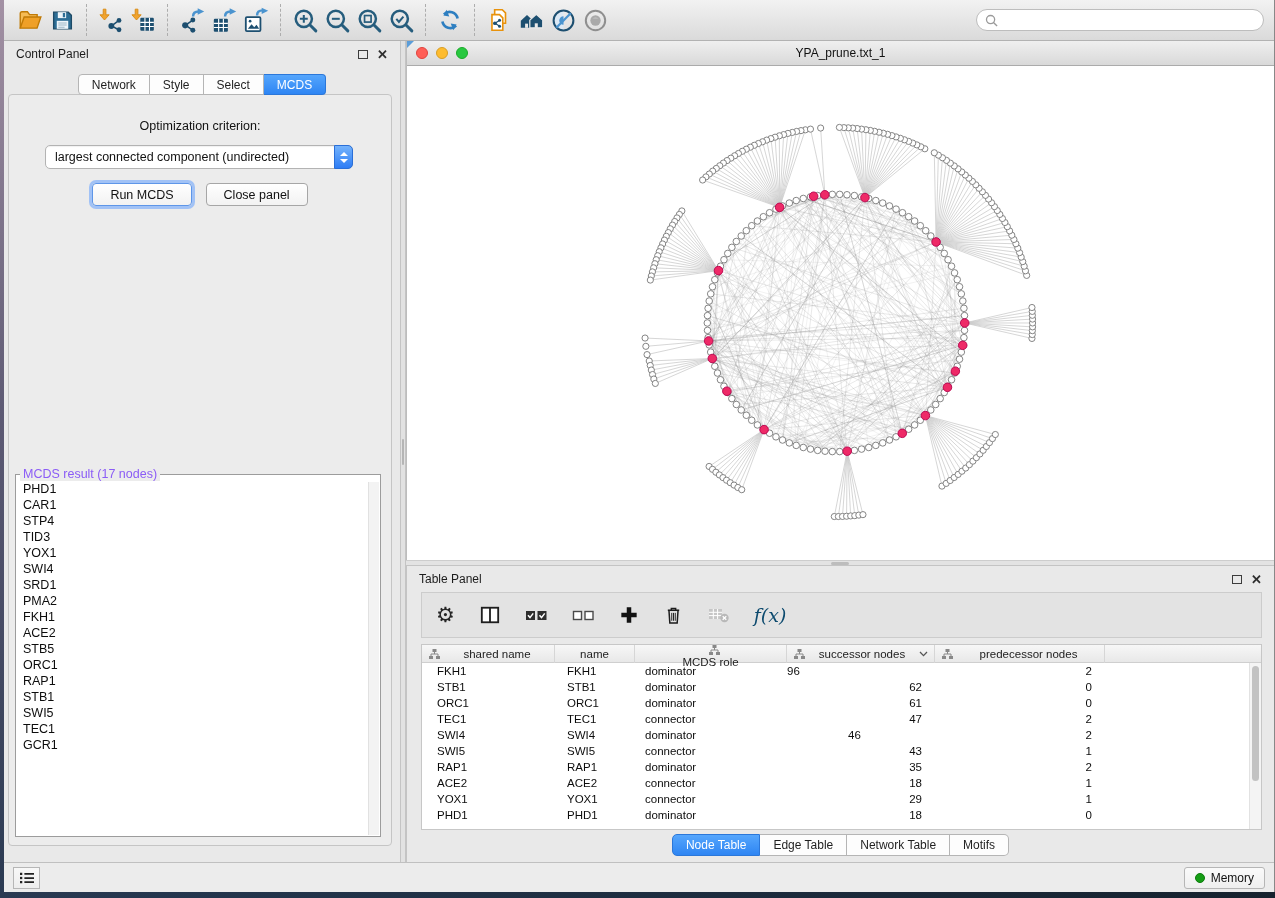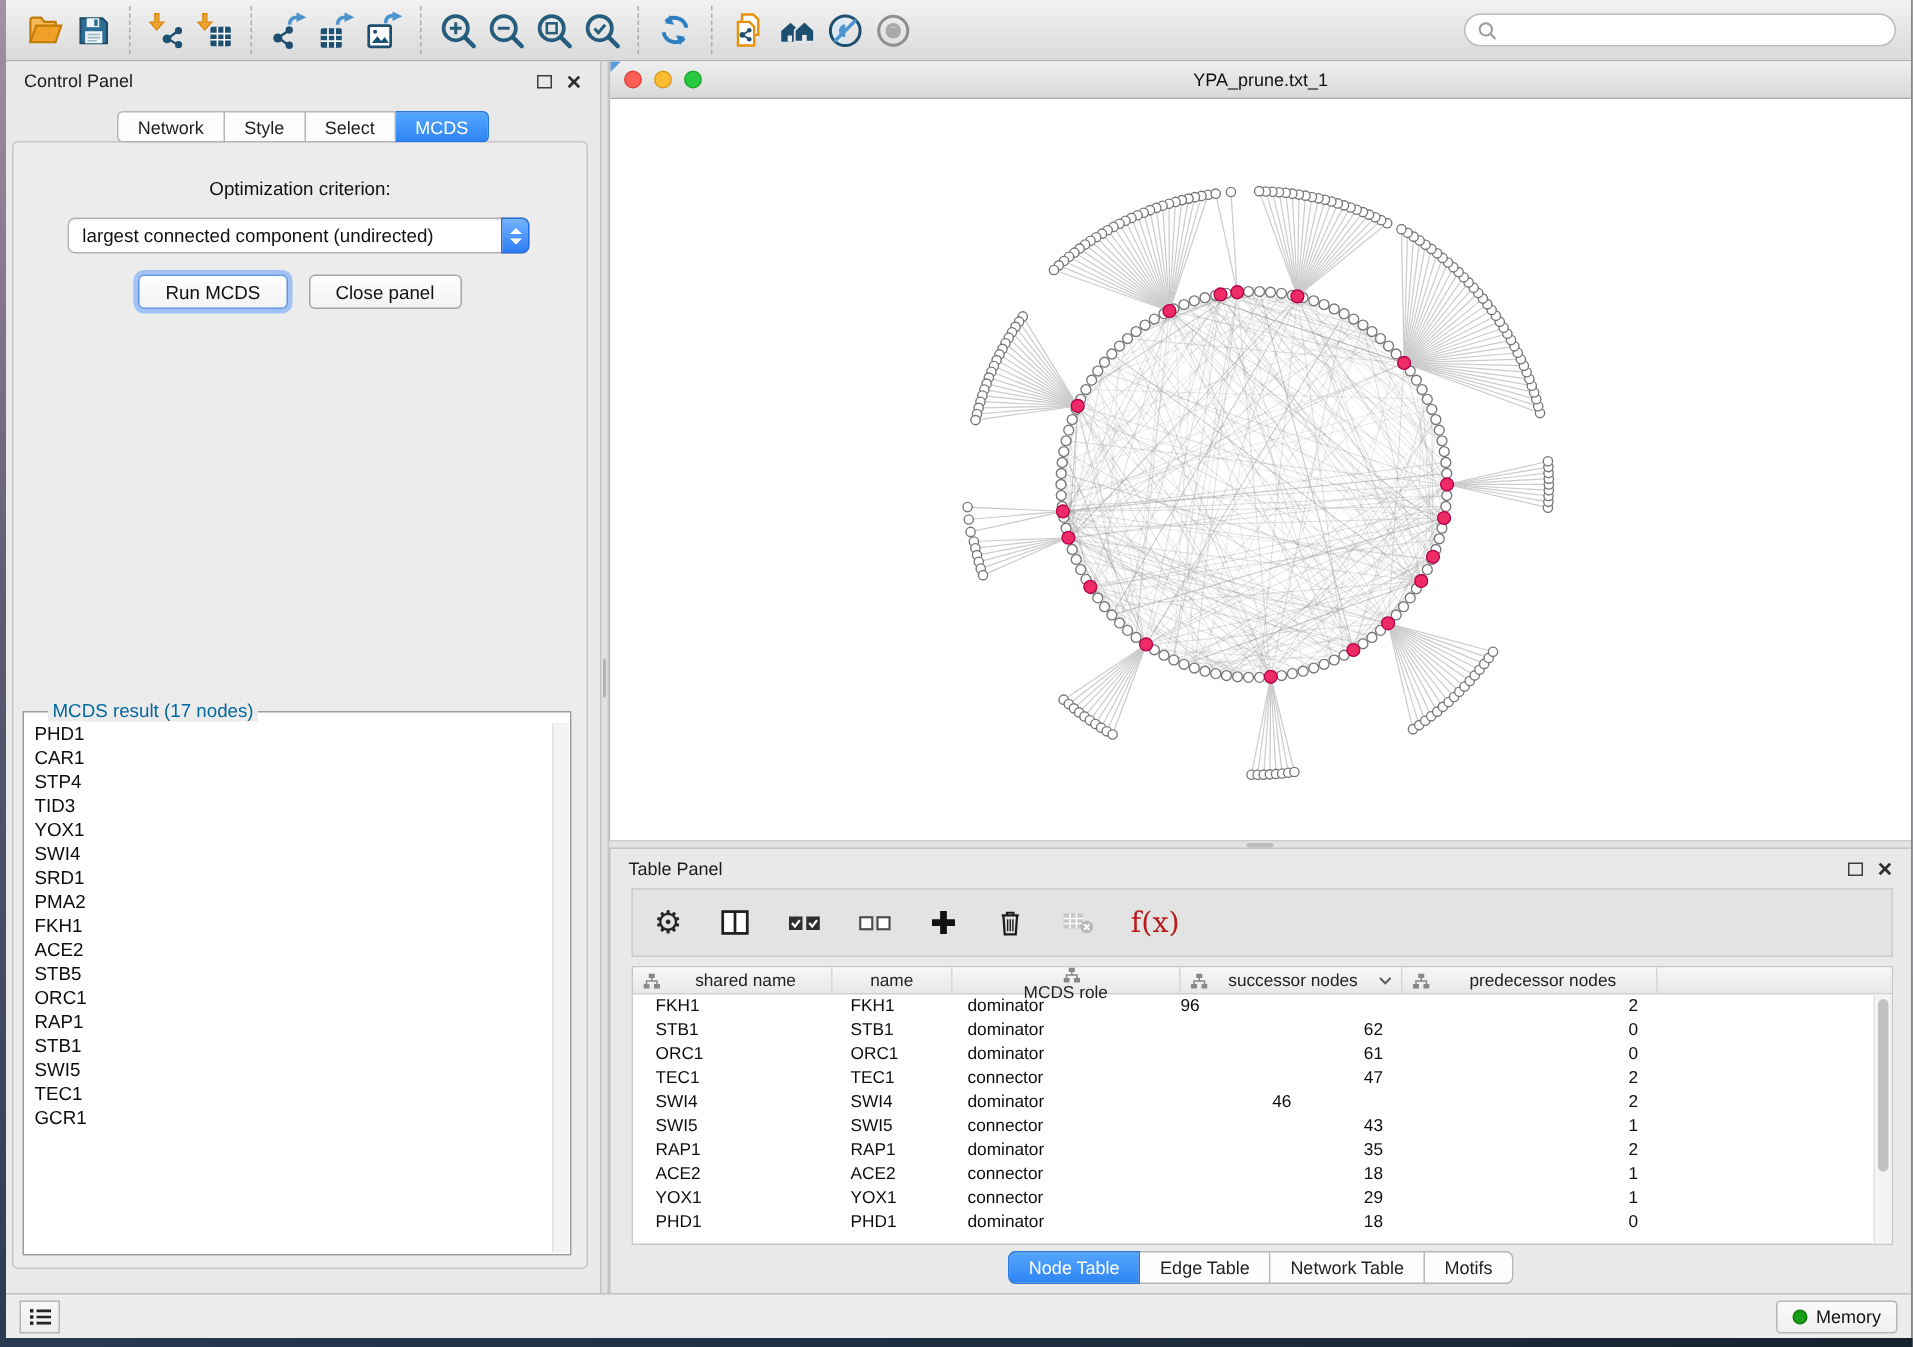--- a/index.html
+++ b/index.html
@@ -35,21 +35,21 @@
   .select .val{flex:1;text-align:center;font-size:12.5px;color:#111;}
   .stepper{width:19px;height:24px;margin:-1px -1px -1px 0;border-radius:0 5px 5px 0;background:linear-gradient(#74b3fc,#2e7df5);
     display:flex;flex-direction:column;align-items:center;justify-content:center;gap:3px;border:1px solid #2a6fd8;}
   .chev-up{width:0;height:0;border-left:4px solid transparent;border-right:4px solid transparent;border-bottom:4px solid #fff;}
   .chev-dn{width:0;height:0;border-left:4px solid transparent;border-right:4px solid transparent;border-top:4px solid #fff;}
   .btn-row{position:absolute;top:88px;left:0;right:0;display:flex;justify-content:center;gap:14px;}
   .btn{height:23px;padding:0 17px;background:linear-gradient(#ffffff,#f2f2f2);font-size:12.5px;color:#111;
     border:1px solid #a6a6a6;border-radius:4px;display:flex;align-items:center;}
   .btn.focused{box-shadow:0 0 0 3px rgba(100,160,255,.55);border-color:#5e96e8;}
   #mcds-fieldset{position:absolute;left:6px;right:10px;top:372px;bottom:8px;border:1px solid #9c9c9c;background:#fff;margin:0;padding:0;}
-  #mcds-fieldset legend{font-size:12.5px;color:#0369a1;margin-left:16px;padding:0 3px;background:#ececec;}
+  #mcds-fieldset legend{font-size:12.5px;color:#8b5cf6;margin-left:4px;padding:0 3px;background:#ececec;}
   #mcds-list{position:absolute;left:1px;right:13px;top:0;bottom:1px;overflow:hidden;}
   .mcds-item{font-size:12.5px;line-height:16px;padding-left:6px;color:#0d0d0d;}
   .mcds-scroll{position:absolute;top:1px;bottom:1px;right:1px;width:11px;background:#f3f3f3;border-left:1px solid #e1e1e1;}
 
   
   #v-splitter{position:absolute;left:396px;width:6px;top:41px;bottom:30px;background:#e2e2e2;
     border-left:1px solid #c4c4c4;border-right:1px solid #c4c4c4;}
   #v-splitter .knob{position:absolute;top:398px;left:1px;width:2px;height:26px;background:#b5b5b5;border-radius:2px;}
   #h-splitter{position:absolute;left:402px;right:0;top:560px;height:6px;background:#e3e3e3;
     border-top:1px solid #cdcdcd;border-bottom:1px solid #c4c4c4;}
@@ -68,21 +68,21 @@
   .net-title{position:absolute;left:0;right:0;text-align:center;font-size:12px;color:#111;}
   #net-canvas{position:absolute;left:0;right:0;top:25px;bottom:0;background:#fff;}
   #net-svg{display:block;width:100%;height:100%;}
 
   
   #table-panel{position:absolute;left:402px;right:0;top:566px;bottom:30px;background:#e9e9e9;border-left:1px solid #c4c4c4;}
   .tp-toolbar{position:absolute;left:14px;right:12px;top:26px;height:46px;background:#e3e3e3;border:1px solid #cccccc;
     display:flex;align-items:center;padding:0 14px;gap:24px;}
   .tico{display:flex;align-items:center;justify-content:center;height:30px;}
   .gear-char{font-family:"DejaVu Sans",sans-serif;font-size:21px;color:#262626;line-height:1;}
-  .fx{font-family:"DejaVu Serif",serif;font-size:19px;color:#b91c1c;}
+  .fx{font-family:"DejaVu Serif",serif;font-style:italic;font-size:19px;color:#0c4a6e;}
   .tp-table{position:absolute;left:14px;right:12px;top:78px;height:186px;background:#fff;border:1px solid #c7c7c7;}
   .tp-header{position:absolute;left:0;right:0;top:0;height:18px;background:linear-gradient(#f7f7f7,#e8e8e8);
     border-bottom:1px solid #cfcfcf;display:flex;}
   .hcell{position:relative;height:18px;border-right:1px solid #d6d6d6;display:flex;align-items:center;font-size:11.5px;color:#222;}
   .hcell .hlabel{flex:1;text-align:center;padding:0 4px;}
   .hcell .hicon{margin-left:7px;display:flex;}
   .hcell .hsort{margin-right:6px;display:flex;}
   .tp-rows{position:absolute;left:0;right:12px;top:18px;bottom:0;overflow:hidden;}
   .trow{display:flex;height:16px;align-items:center;}
   .tcell{font-size:11.5px;color:#0d0d0d;white-space:nowrap;overflow:hidden;}

